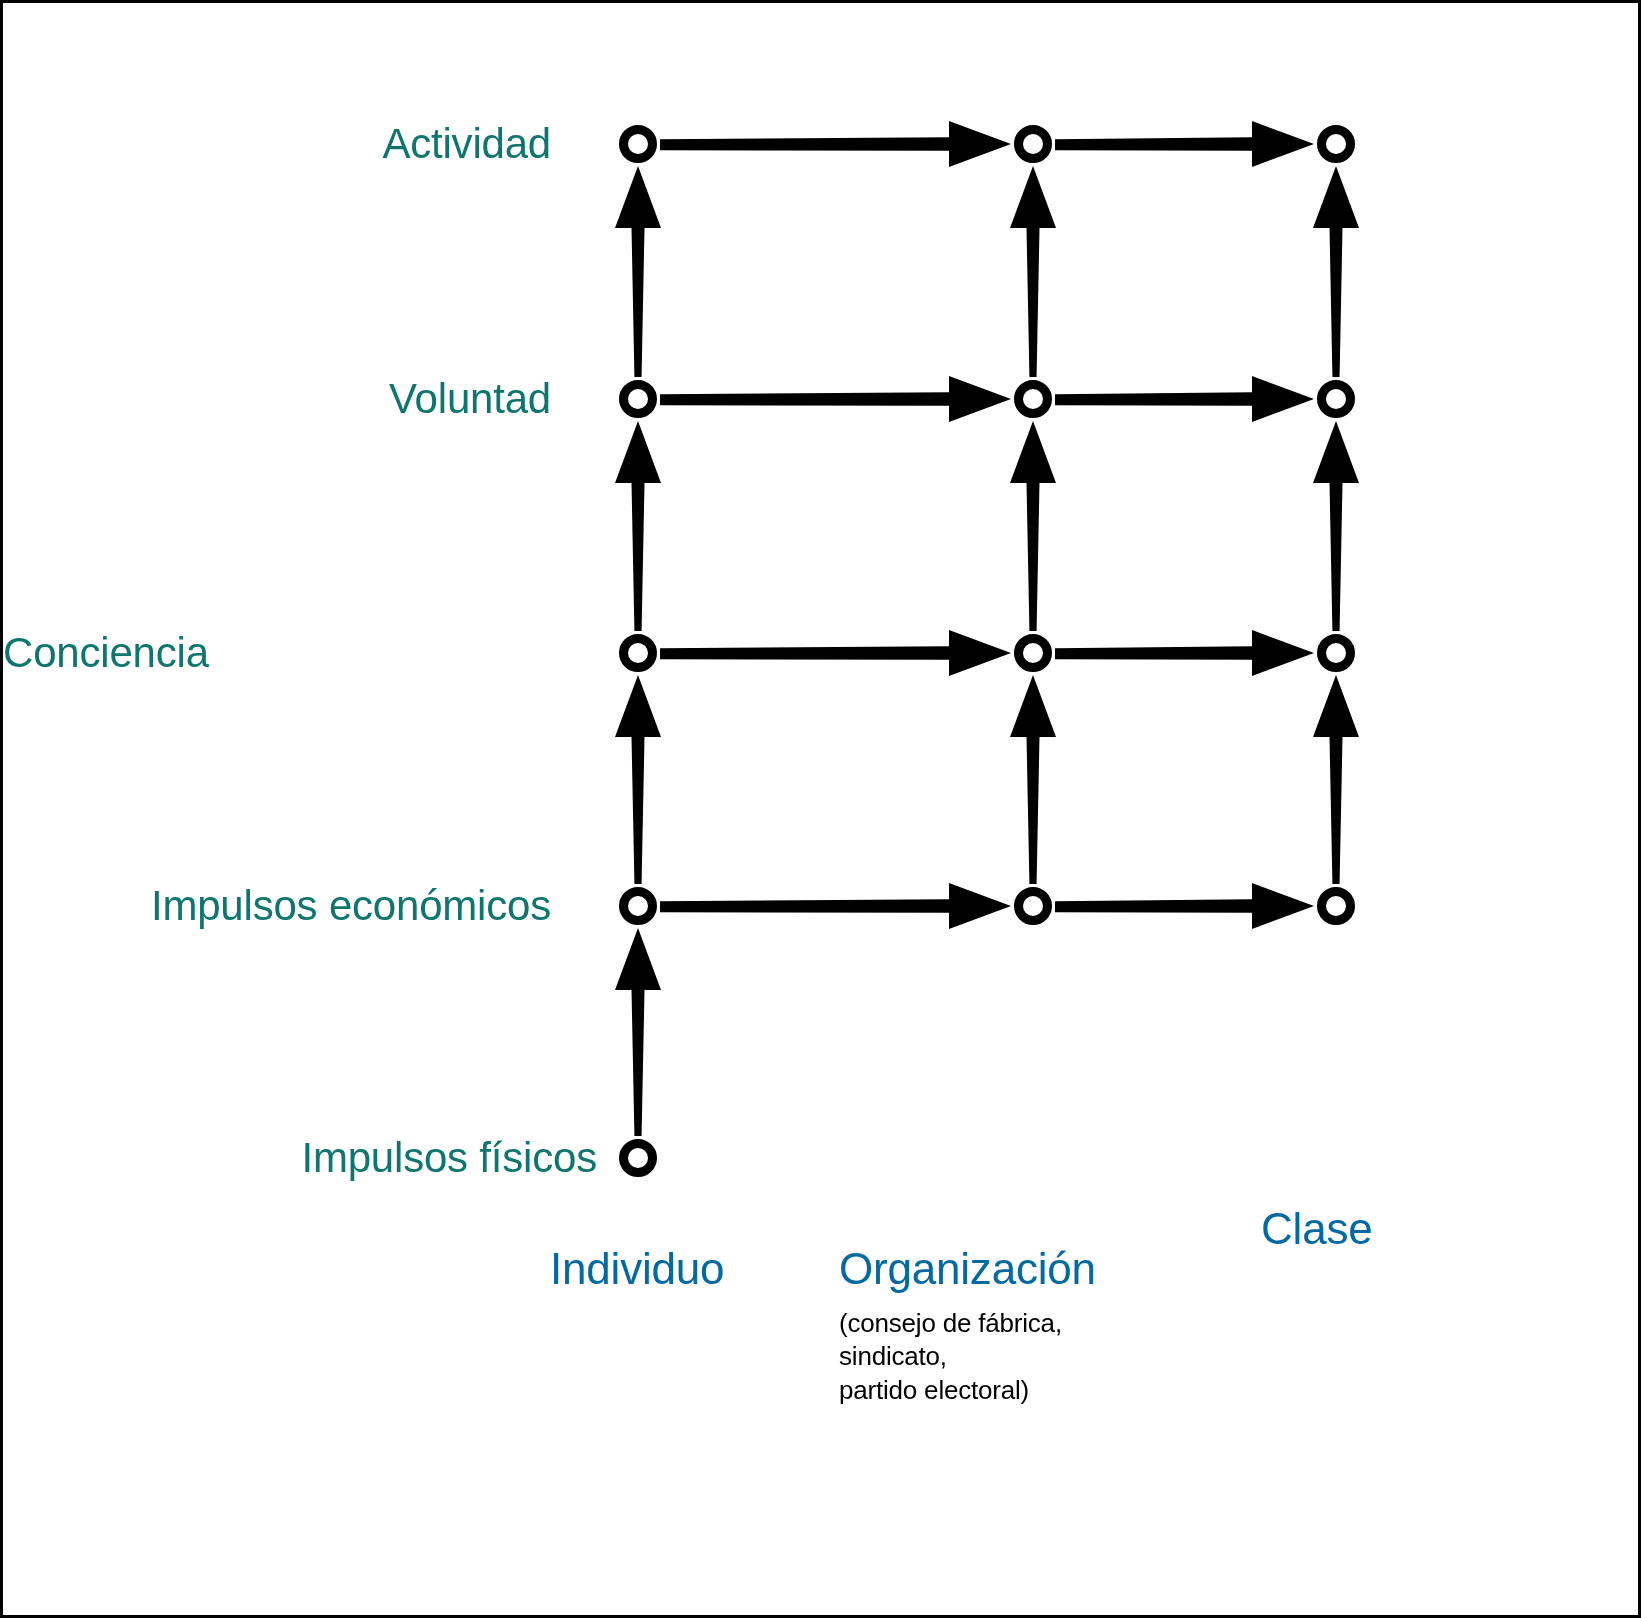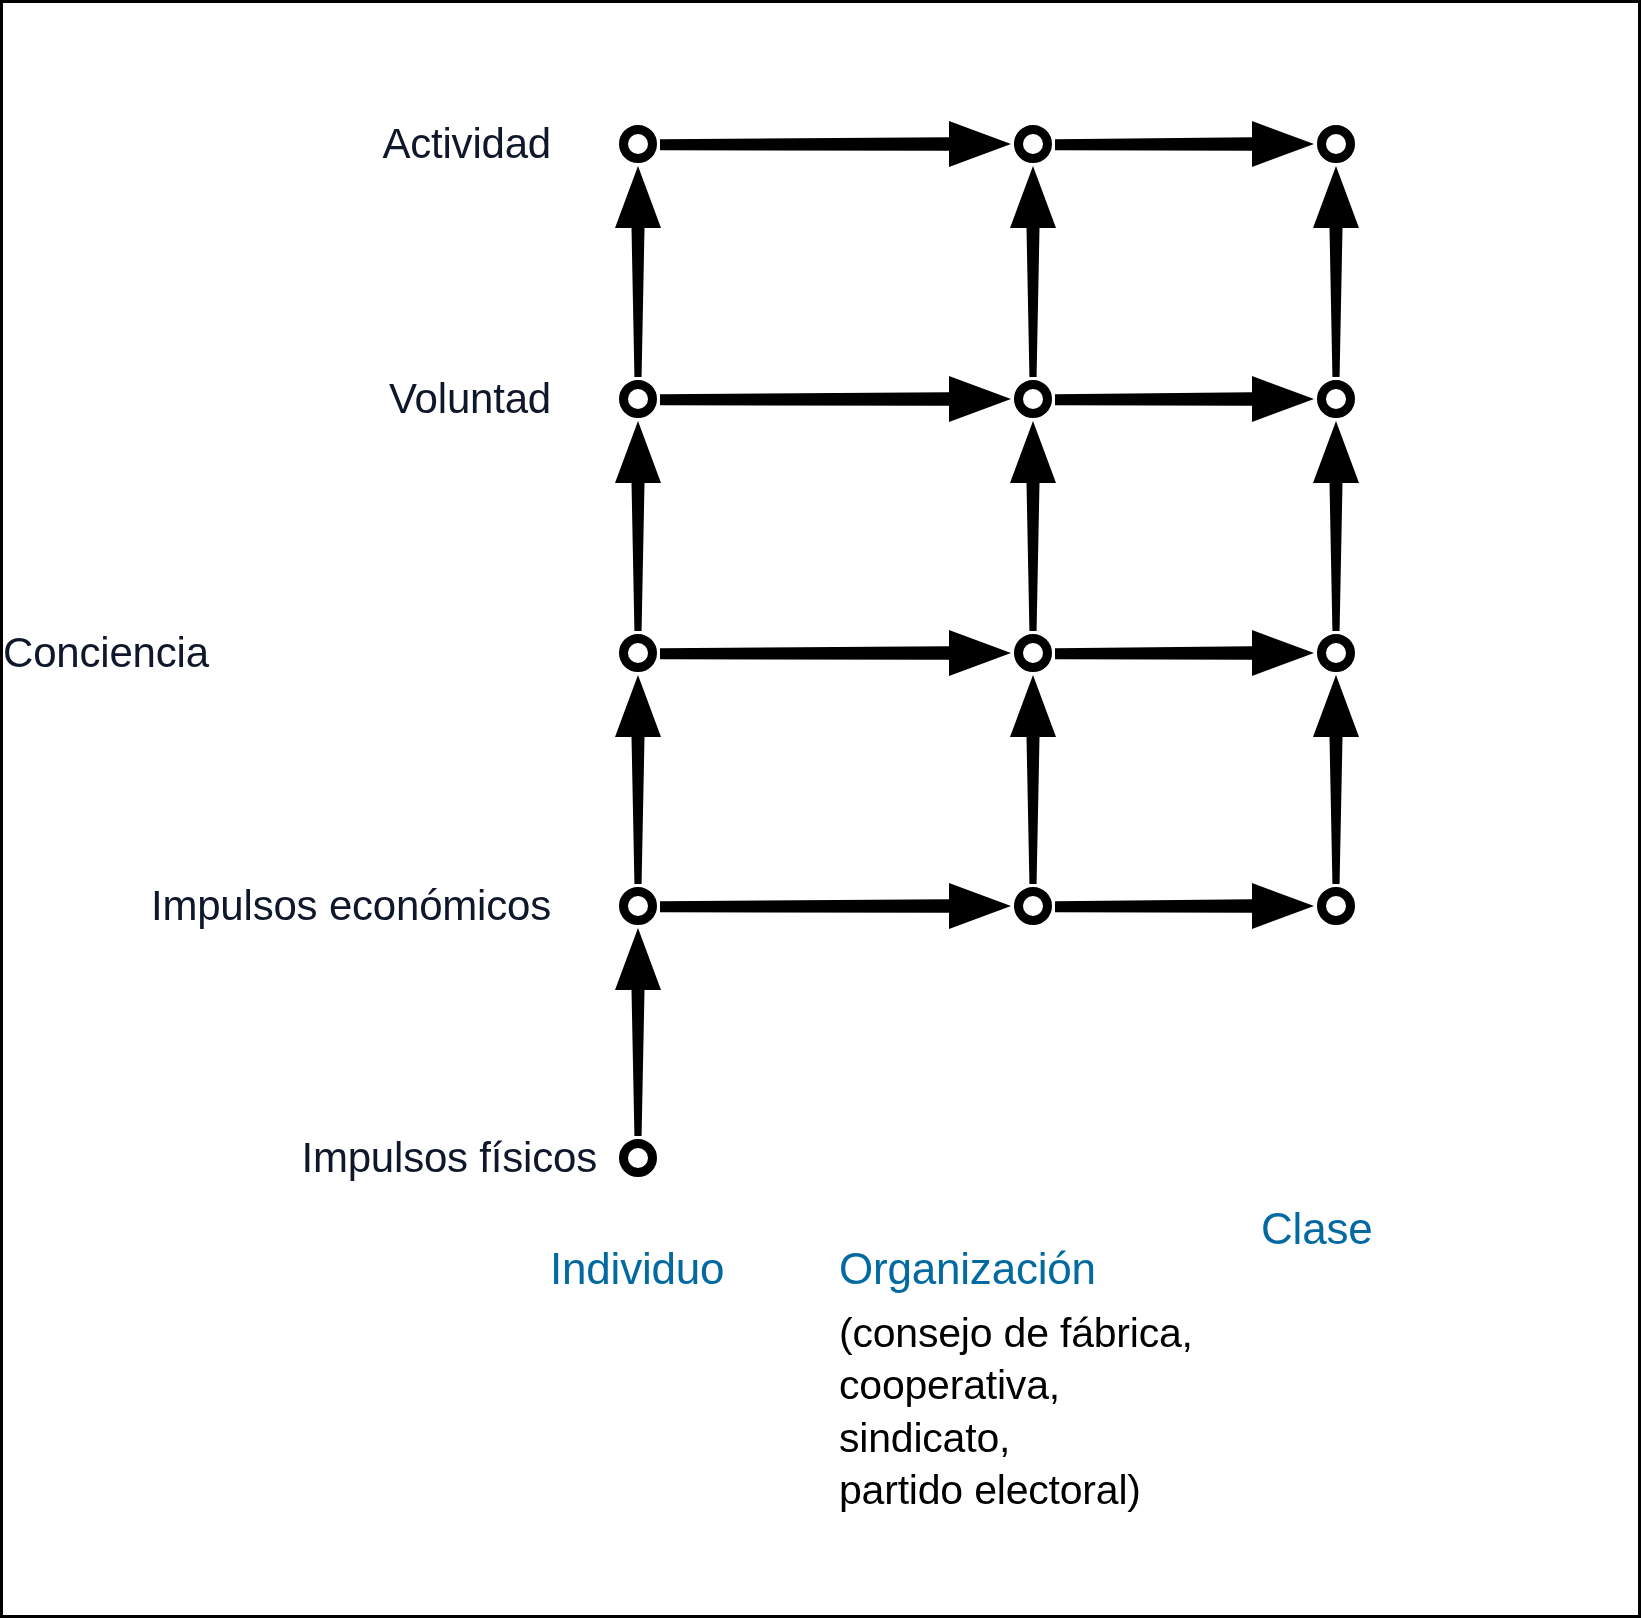--- a/index.html
+++ b/index.html
@@ -19,21 +19,21 @@
   }
   #diagram-svg {
     position: absolute;
     left: 0;
     top: 0;
     width: 1641px;
     height: 1618px;
   }
   .row-label {
     position: absolute;
-    color: #0f172a;
+    color: #0f766e;
     font-family: "Liberation Sans", sans-serif;
     font-size: 42px;
     font-weight: 400;
     line-height: 1;
     white-space: nowrap;
     transform: translateY(-50%);
     letter-spacing: -0.2px;
   }
   .col-label {
     position: absolute;
@@ -42,21 +42,21 @@
     font-size: 44px;
     font-weight: 400;
     line-height: 1;
     white-space: nowrap;
     letter-spacing: -0.2px;
   }
   .col-sub {
     position: absolute;
     color: #000000;
     font-family: "Liberation Sans", sans-serif;
-    font-size: 41px;
+    font-size: 26px;
     font-weight: 400;
     line-height: 1.28;
     white-space: pre;
     letter-spacing: -0.2px;
   }
 </style>
 </head>
 <body>
 
 <div id="page">
@@ -128,17 +128,17 @@
   <div id="row-labels">
       <div class="row-label" style="top: 141px; left: 0px; width: 548px; text-align: right;">Actividad</div>
       <div class="row-label" style="top: 396px; left: 0px; width: 548px; text-align: right;">Voluntad</div>
       <div class="row-label" style="top: 650px; left: 0px; width: 548px; text-align: left;">Conciencia</div>
       <div class="row-label" style="top: 903px; left: 0px; width: 548px; text-align: right;">Impulsos económicos</div>
       <div class="row-label" style="top: 1155px; left: 0px; width: 548px; text-align: right; margin-left: 46px;">Impulsos físicos</div>
     </div>
   <div id="col-labels">
       <div class="col-label" style="top: 1244px; left: 547px;">Individuo</div>
       <div class="col-label" style="top: 1244px; left: 836px;">Organización</div>
-      <div class="col-sub" style="top: 1304px; left: 836px;"><div>(consejo de fábrica,</div><div>cooperativa,</div><div>sindicato,</div><div>partido electoral)</div></div>
+      <div class="col-sub" style="top: 1304px; left: 836px;"><div>(consejo de fábrica,</div><div>sindicato,</div><div>partido electoral)</div></div>
       <div class="col-label" style="top: 1204px; left: 1258px;">Clase</div>
     </div>
 
 </div>
 
 </body></html>

